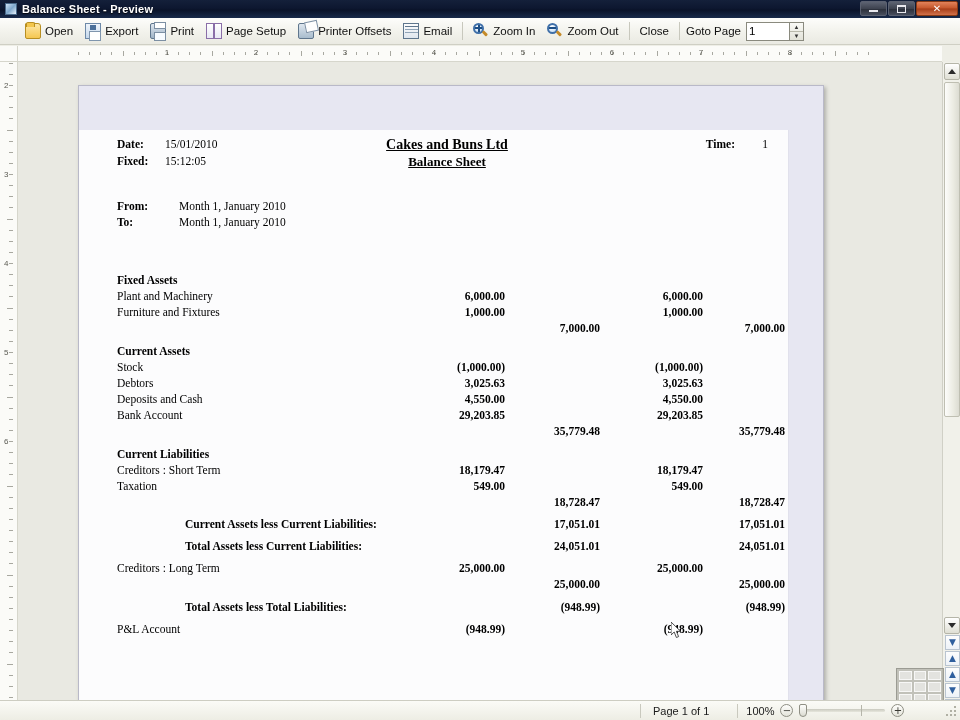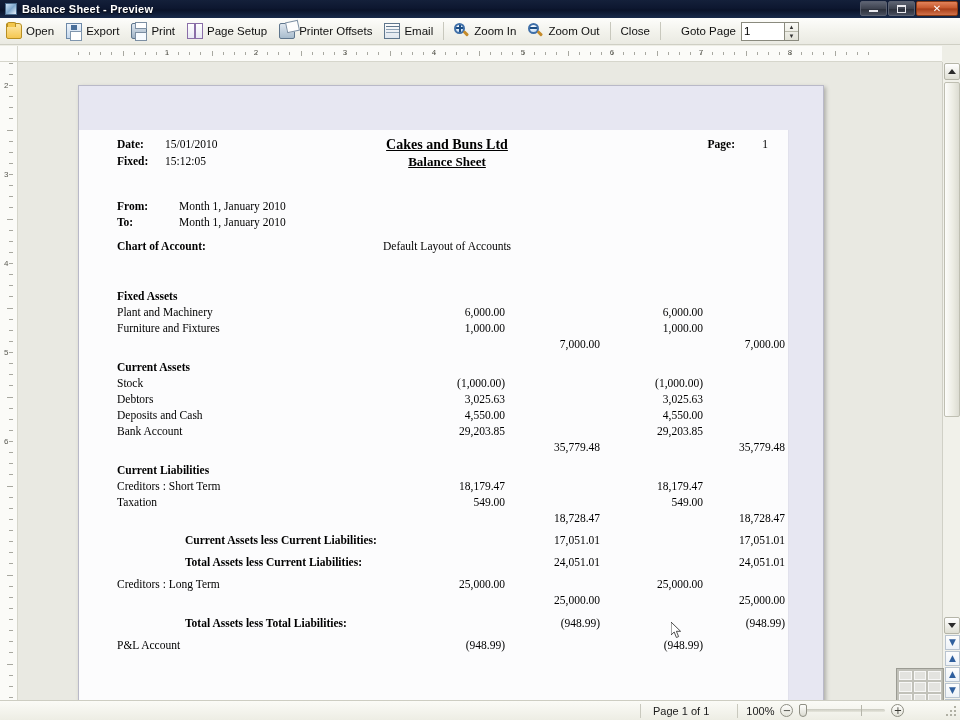--- a/index.html
+++ b/index.html
@@ -48,21 +48,21 @@
   }
   .wb-glyph { color: #fff; font-size: 10px; line-height: 1; font-family: "DejaVu Sans", sans-serif; }
   .wb-min { display:block; width:9px; height:2px; background:#e8e8ee; margin-top:5px; }
   .wb-max { display:block; width:9px; height:8px; border:1px solid #e8e8ee; border-top-width:2px; }
 
   
   #toolbar {
     position: absolute; left: 0; top: 18px; width: 960px; height: 27px;
     background: linear-gradient(180deg,#fdfdfb 0%, #f3f3ed 50%, #eaeae2 100%);
     border-bottom: 1px solid #cfcfc4;
-    display: flex; align-items: center; padding-left: 0;
+    display: flex; align-items: center; padding-left: 19px;
   }
   .tbtn {
     display: flex; align-items: center; height: 22px;
     padding: 0 5px; gap: 4px; cursor: default;
     font-size: 11.5px; color: #101010; white-space: nowrap;
     border: 1px solid transparent; border-radius: 2px;
   }
   .tsep { width:1px; height:18px; background:#c8c8bd; margin:0 4px; }
   .tico { width: 16px; height: 16px; position: relative; flex: none; }
 
@@ -80,21 +80,21 @@
   .ic-offsets { background:linear-gradient(180deg,#dfe7ef 0%,#a8bccd 100%); border:1px solid #5f768d; border-radius:2px; }
   .ic-offsets:after { content:""; position:absolute; left:6px; top:-3px; width:11px; height:9px; background:#fdfdfd; border:1px solid #7c8fa3; transform: rotate(-12deg); }
   .ic-email { background:linear-gradient(180deg,#fcfcfc 0%,#dfe6ee 100%); border:1px solid #5f768d; }
   .ic-email:before { content:""; position:absolute; left:1px; top:2px; width:13px; height:1px; background:#5f768d; box-shadow:0 3px 0 #8fa3b6, 0 6px 0 #8fa3b6; }
   .ic-zoom { position:relative; }
   .ic-zoom .lens { position:absolute; left:0; top:0; width:11px; height:11px; border:2px solid #3f6fa8; border-radius:50%; background:radial-gradient(circle at 35% 30%, #ffffff 0%, #cfe3f6 70%); }
   .ic-zoom .handle { position:absolute; left:9px; top:9px; width:6px; height:2.5px; background:#c58b2a; transform: rotate(45deg); border-radius:1px; }
   .ic-zoom .pm { position:absolute; left:2px; top:4px; width:7px; height:1.6px; background:#1c4e86; }
   .ic-zoom .pv { position:absolute; left:4.7px; top:1.7px; width:1.6px; height:7px; background:#1c4e86; }
 
-  #goto-label { font-size:11.5px; color:#101010; margin-left:16px; }
+  #goto-label { font-size:11.5px; color:#101010; margin-left:2px; }
   #goto-page {
     width: 44px; height: 19px; margin-left: 5px;
     border: 1px solid #8a8a7e; background: #fff;
     font-size: 11.5px; font-family: "Liberation Sans", sans-serif;
     padding: 0 2px; color:#000;
   }
   #goto-spin {
     width: 15px; height: 19px; margin-left: -1px;
     border: 1px solid #8a8a7e; background: linear-gradient(180deg,#fafaf6,#e2e2d8);
     display: flex; flex-direction: column;
@@ -143,21 +143,21 @@
   
   #report {
     position: absolute; left: 38px; top: 8px; width: 660px;
     font-family: "Liberation Serif", serif;
     font-size: 11.5px; color: #000;
   }
   .row { position: relative; height: 16px; }
   .lbl { position: absolute; left: 0; white-space: nowrap; }
   .lbl.b { font-weight: bold; }
   .ind { left: 68px; }
-  .n { position: absolute; text-align: right; white-space: nowrap; }
+  .n { position: absolute; text-align: right; white-space: nowrap; font-weight: bold; }
   .c1 { right: 272px; }  
   .c2 { right: 177px; }  
   .c3 { right: 74px; }   
   .c4 { right: -8px; }   
   .hdr-u { text-decoration: underline; font-weight: bold; }
   .ctr-title { position:absolute; left:0; width:100%; text-align:center; }
   .t-big { font-size: 14px; font-weight: bold; text-decoration: underline; font-family:"Liberation Serif", serif; }
   .t-mid { font-size: 13px; font-weight: bold; text-decoration: underline; font-family:"Liberation Serif", serif; }
 
   
@@ -458,44 +458,40 @@
 
   <div id="canvas">
     <div id="page">
       <div id="sheet">
         <div id="report">
 
           <div class="row" style="height:17px">
             <span class="lbl b">Date:</span>
             <span class="lbl" style="left:48px">15/01/2010</span>
             <span class="ctr-title t-big" style="top:-1px">Cakes and Buns Ltd</span>
-            <span class="lbl b" style="left:auto; right:42px">Page:</span>
+            <span class="lbl b" style="left:auto; right:42px">Time:</span>
             <span class="lbl" style="left:auto; right:9px">1</span>
           </div>
           <div class="row" style="height:17px">
             <span class="lbl b">Fixed:</span>
             <span class="lbl" style="left:48px">15:12:05</span>
             <span class="ctr-title t-mid" style="top:-1px">Balance Sheet</span>
           </div>
 
           <div class="row" style="height:28px"></div>
 
           <div class="row">
             <span class="lbl b">From:</span>
             <span class="lbl" style="left:62px">Month 1, January 2010</span>
           </div>
           <div class="row">
             <span class="lbl b">To:</span>
             <span class="lbl" style="left:62px">Month 1, January 2010</span>
           </div>
           <div class="row" style="height:8px"></div>
-          <div class="row">
-            <span class="lbl b">Chart of Account:</span>
-            <span class="lbl" style="left:266px">Default Layout of Accounts</span>
-          </div>
 
           <div class="row" style="height:30px"></div>
 
           <div class="row" style="height:4px"></div>
 
           <div class="row">
             <span class="lbl b">Fixed Assets</span>
           </div>
           <div class="row">
             <span class="lbl">Plant and Machinery</span>

